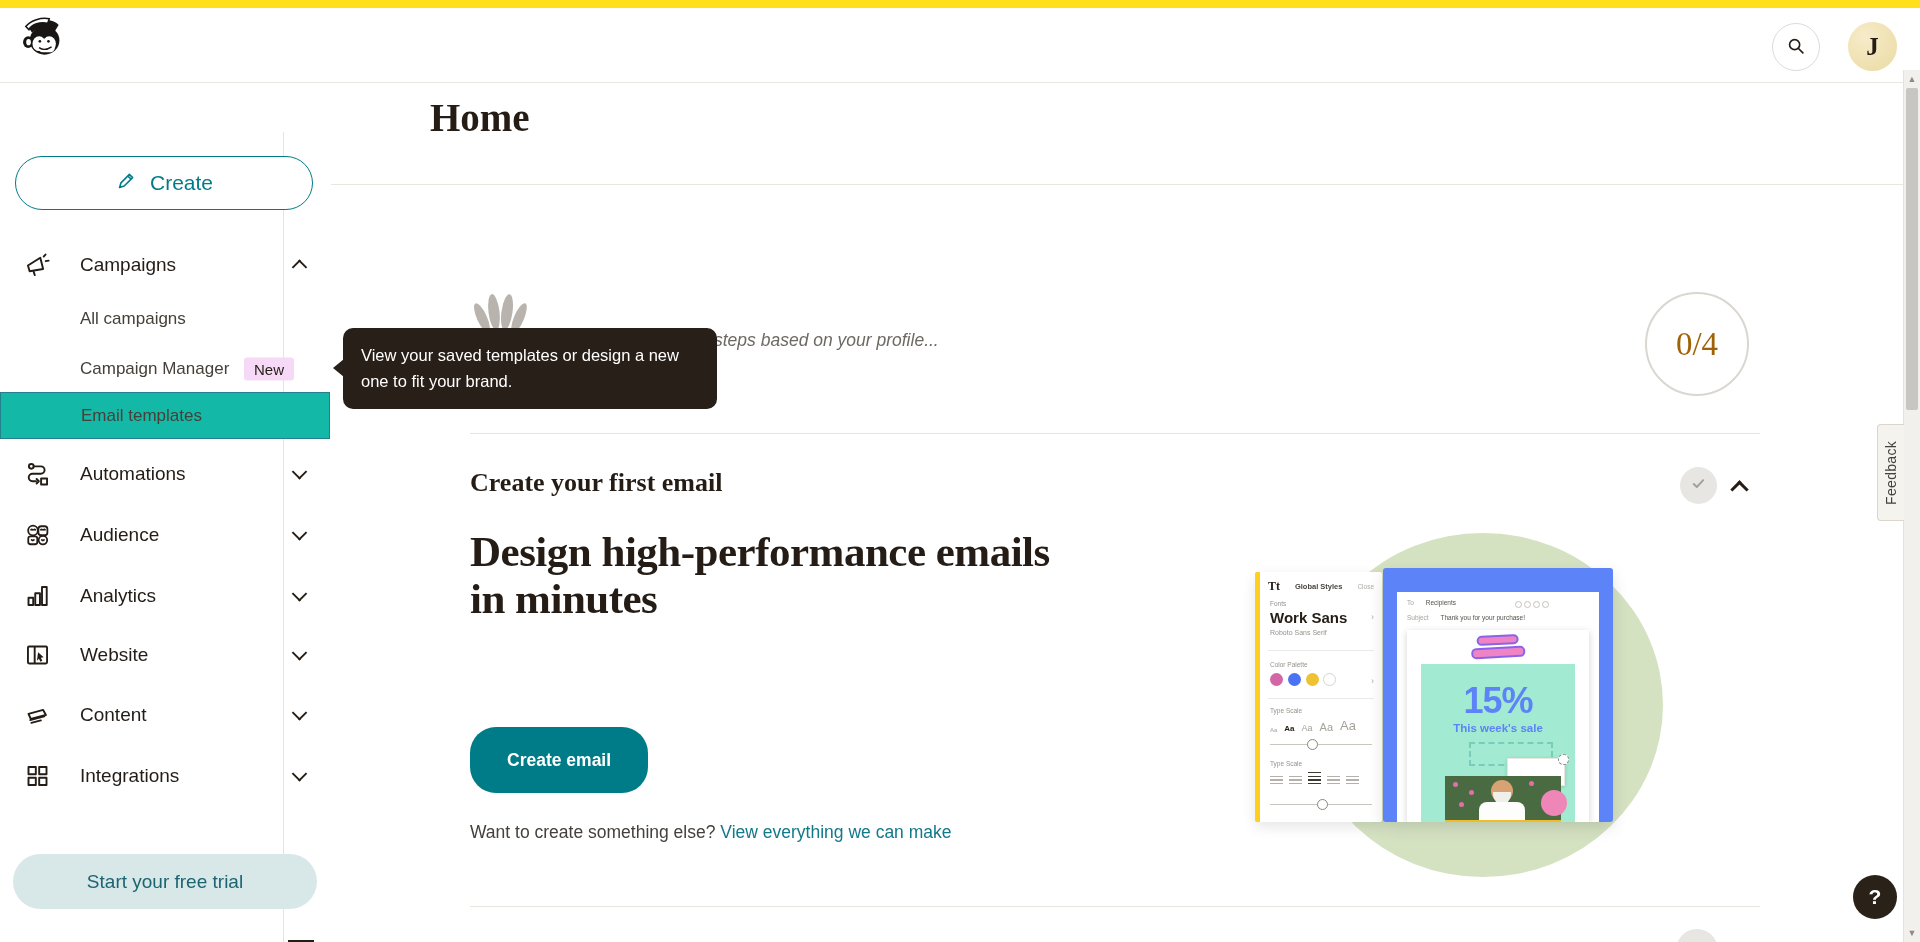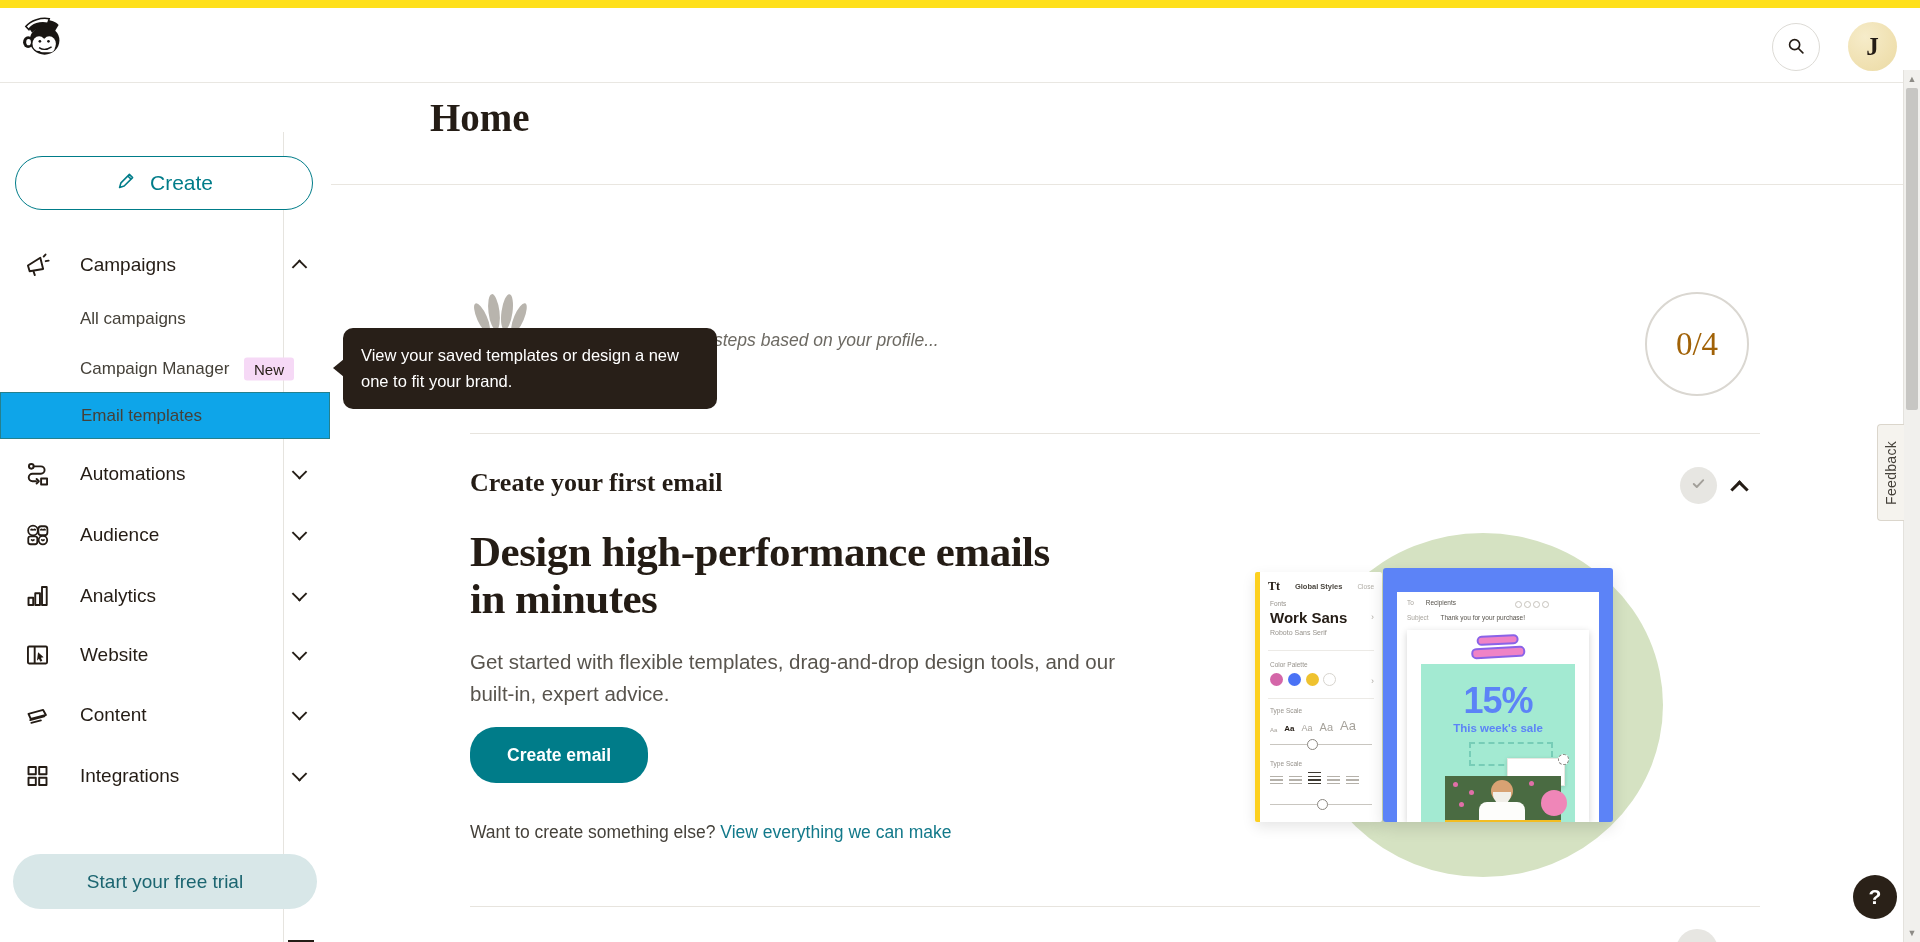--- a/index.html
+++ b/index.html
@@ -19,21 +19,21 @@
 
   
   .sidebar { position:absolute; top:84px; left:0; width:284px; bottom:0; background:#fff; border-right:1px solid #e6e4df; z-index:10;margin-top:48px; }
   .create-btn { position:absolute; left:15px; top:24px; width:298px; height:54px; border-radius:28px; border:1.5px solid #007c89; background:#fff; color:#007c89; font-size:21px; font-weight:500; display:flex; align-items:center; justify-content:center; gap:13px; cursor:pointer; font-family:"Liberation Sans",sans-serif; }
   .nav-item { position:absolute; left:0; width:330px; height:48px; cursor:pointer; }
   .nav-icon { position:absolute; left:24px; top:50%; transform:translateY(-50%); width:27px; height:27px; }
   .nav-label { position:absolute; left:80px; top:50%; transform:translateY(-50%); font-size:19px; color:#241c15; }
   .sub-item { position:absolute; left:0; width:330px; height:40px; cursor:pointer; }
   .sub-label { position:absolute; left:80px; top:50%; transform:translateY(-50%); font-size:17px; color:#454139; }
   .badge-new { position:absolute; left:244px; top:50%; transform:translateY(-50%); background:#f6d9f6; color:#241c15; font-size:15px; padding:3px 10px; border-radius:3px; }
-  .selected-item { position:absolute; left:0; top:260px; width:330px; height:47px; background:#0ea5e9; border:1px solid #25808d; cursor:pointer; }
+  .selected-item { position:absolute; left:0; top:260px; width:330px; height:47px; background:#14b8a6; border:1px solid #25808d; cursor:pointer; }
   .chev { position:absolute; left:294px; top:50%; width:11px; height:11px; border-right:2.5px solid #241c15; border-bottom:2.5px solid #241c15; }
   .chev.down { transform:translateY(-70%) rotate(45deg); }
   .chev.up { transform:translateY(-30%) rotate(225deg); }
   .ni-campaigns { top:109px; } .ni-automations { top:318px; } .ni-audience { top:379px; }
   .ni-analytics { top:440px; } .ni-website { top:499px; } .ni-content { top:559px; } .ni-integrations { top:620px; }
   .si-allcampaigns { top:167px; } .si-campaignmanager { top:217px; }
   .trial-btn { position:absolute; left:13px; top:722px; width:304px; height:55px; border:none; border-radius:28px; background:#d8e7e8; color:#1b6570; font-size:19px; font-weight:500; display:flex; align-items:center; justify-content:center; cursor:pointer; font-family:"Liberation Sans",sans-serif; }
   .panel-toggle { position:absolute; left:288px; top:808px; width:26px; height:26px; border:2.5px solid #241c15; background:#fff; cursor:pointer; }
   .panel-toggle::before { content:""; position:absolute; left:0; top:0; bottom:0; width:55%; background:#25808d; }
 
@@ -49,21 +49,21 @@
   .tooltip::before { content:""; position:absolute; left:-10px; top:31px; border-top:9px solid transparent; border-bottom:9px solid transparent; border-right:11px solid #281f18; }
 
   .divider-1 { position:absolute; left:470px; top:433px; width:1290px; height:1px; background:#e7e4de; }
   .section-title { position:absolute; left:470px; top:468px; font-family:"Liberation Serif", serif; font-size:26px; color:#241c15; }
   .check-circle { position:absolute; left:1680px; top:467px; width:37px; height:37px; border-radius:50%; background:#e7e6e2; display:flex; align-items:center; justify-content:center; cursor:pointer; }
   .collapse-btn { position:absolute; left:1726px; top:472px; width:26px; height:26px; background:none; border:none; cursor:pointer; }
   .collapse-btn .chev2 { display:block; width:13px; height:13px; margin:8px auto 0; border-right:3px solid #241c15; border-bottom:3px solid #241c15; transform:rotate(225deg); }
 
   .hero-heading { position:absolute; left:470px; top:528px; font-family:"Liberation Serif", serif; font-weight:700; font-size:43px; line-height:1.1; letter-spacing:-0.5px; color:#241c15; }
   .hero-body { position:absolute; left:470px; top:646px; width:645px; font-size:20.5px; line-height:1.55; color:#58544d; }
-  .cta-btn { position:absolute; left:470px; top:727px; height:56px; padding:0 37px; border:none; border-radius:26px; background:#007c89; color:#fff; font-size:17.5px; font-weight:bold; display:flex; align-items:center; cursor:pointer; font-family:"Liberation Sans",sans-serif; }
+  .cta-btn { position:absolute; left:470px; top:727px; height:66px; padding:0 37px; border:none; border-radius:26px; background:#007c89; color:#fff; font-size:17.5px; font-weight:bold; display:flex; align-items:center; cursor:pointer; font-family:"Liberation Sans",sans-serif; }
   .alt-row { position:absolute; left:470px; top:822px; font-size:17.5px; color:#45413a; }
   .alt-link { color:#12798a; cursor:pointer; }
   .divider-2 { position:absolute; left:470px; top:906px; width:1290px; height:1px; background:#e7e4de; }
   .partial-circle { position:absolute; left:1676px; top:929px; width:42px; height:42px; border-radius:50%; background:#e7e6e2; }
 
   
   .illus { position:absolute; left:1250px; top:530px; width:430px; height:352px; }
   .green-circle { position:absolute; left:53px; top:3px; width:360px; height:344px; border-radius:50%; background:#d5e2c2; }
   .style-card { position:absolute; left:5px; top:42px; width:127px; height:250px; background:#fff; border-left:5px solid #fdd01f; box-shadow:0 5px 14px rgba(0,0,0,.10); border-radius:2px; font-size:6.5px; color:#97938c; }
   .sc-head { position:absolute; left:8px; top:7px; right:8px; display:flex; align-items:center; }
@@ -312,21 +312,20 @@
   </div>
   <button class="collapse-btn">
     <span class="chev2"></span>
   </button>
 
   <div class="hero-heading">
     <div>Design high-performance emails</div>
     <div>in minutes</div>
   </div>
 
-  <p class="hero-body">Get started with flexible templates, drag-and-drop design tools, and our built-in, expert advice.</p>
 
   <button class="cta-btn">
     <span>Create email</span>
   </button>
 
   <div class="alt-row">
     <span>Want to create something else?</span>
     <span class="alt-link">View everything we can make</span>
   </div>
 

